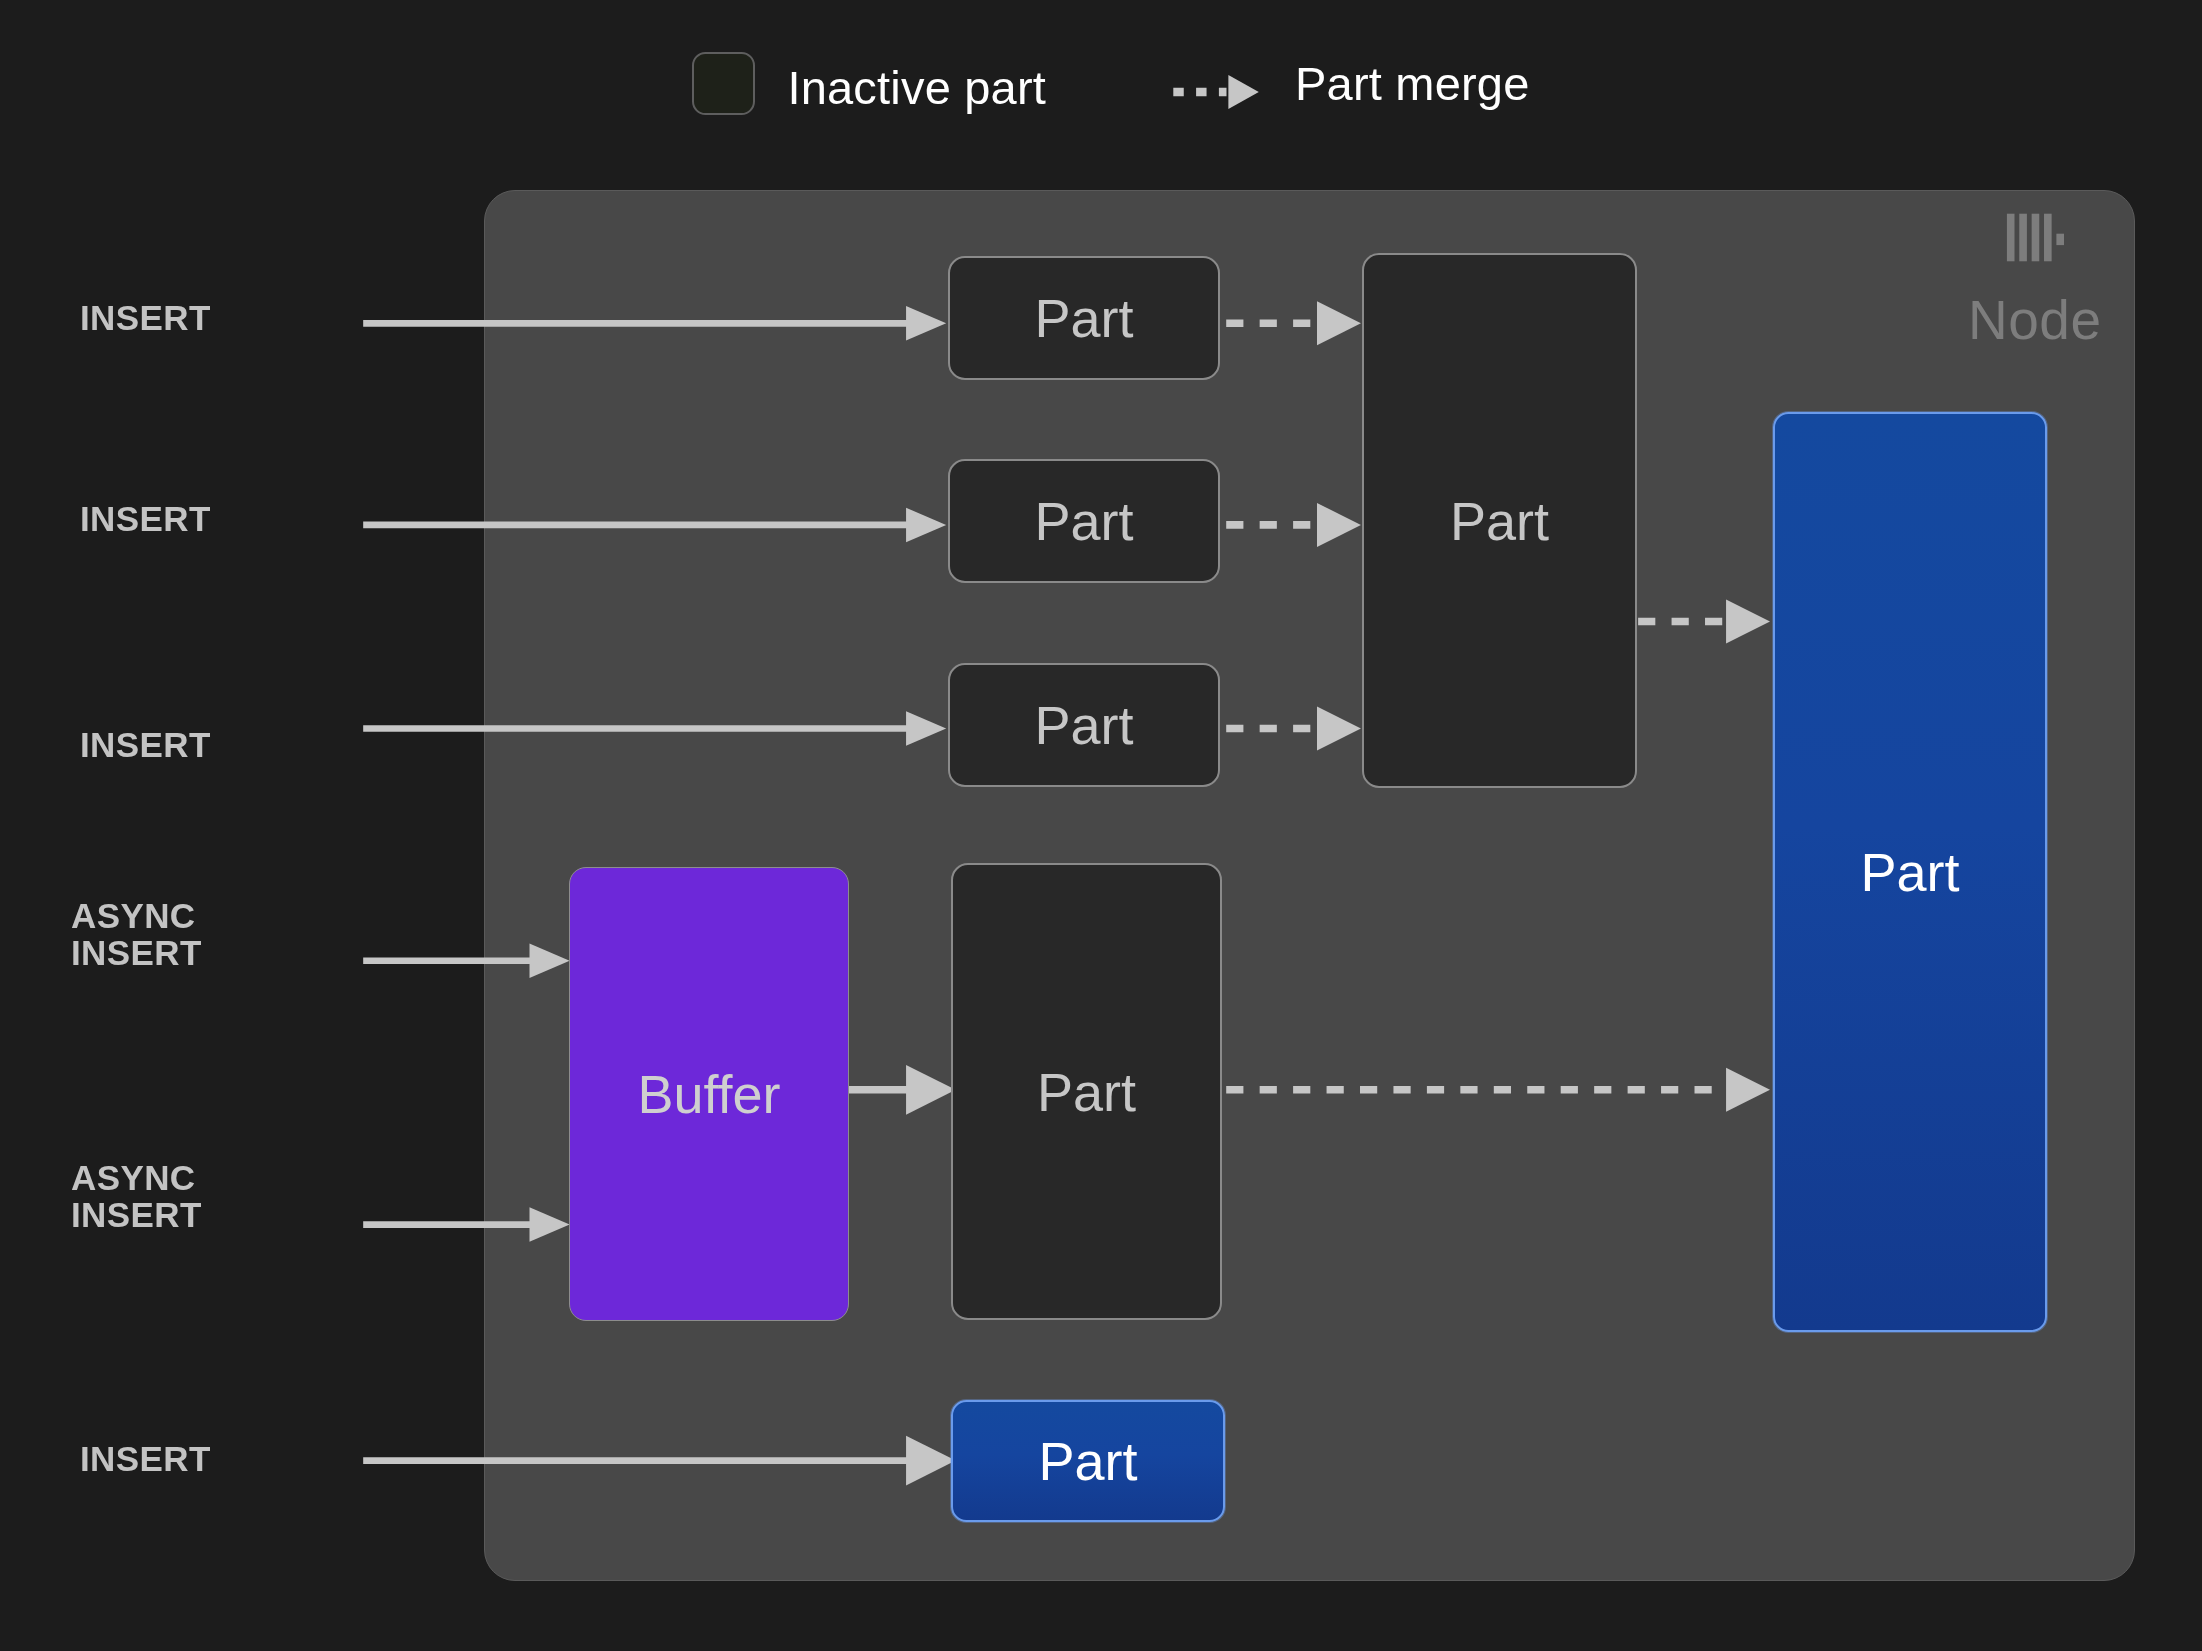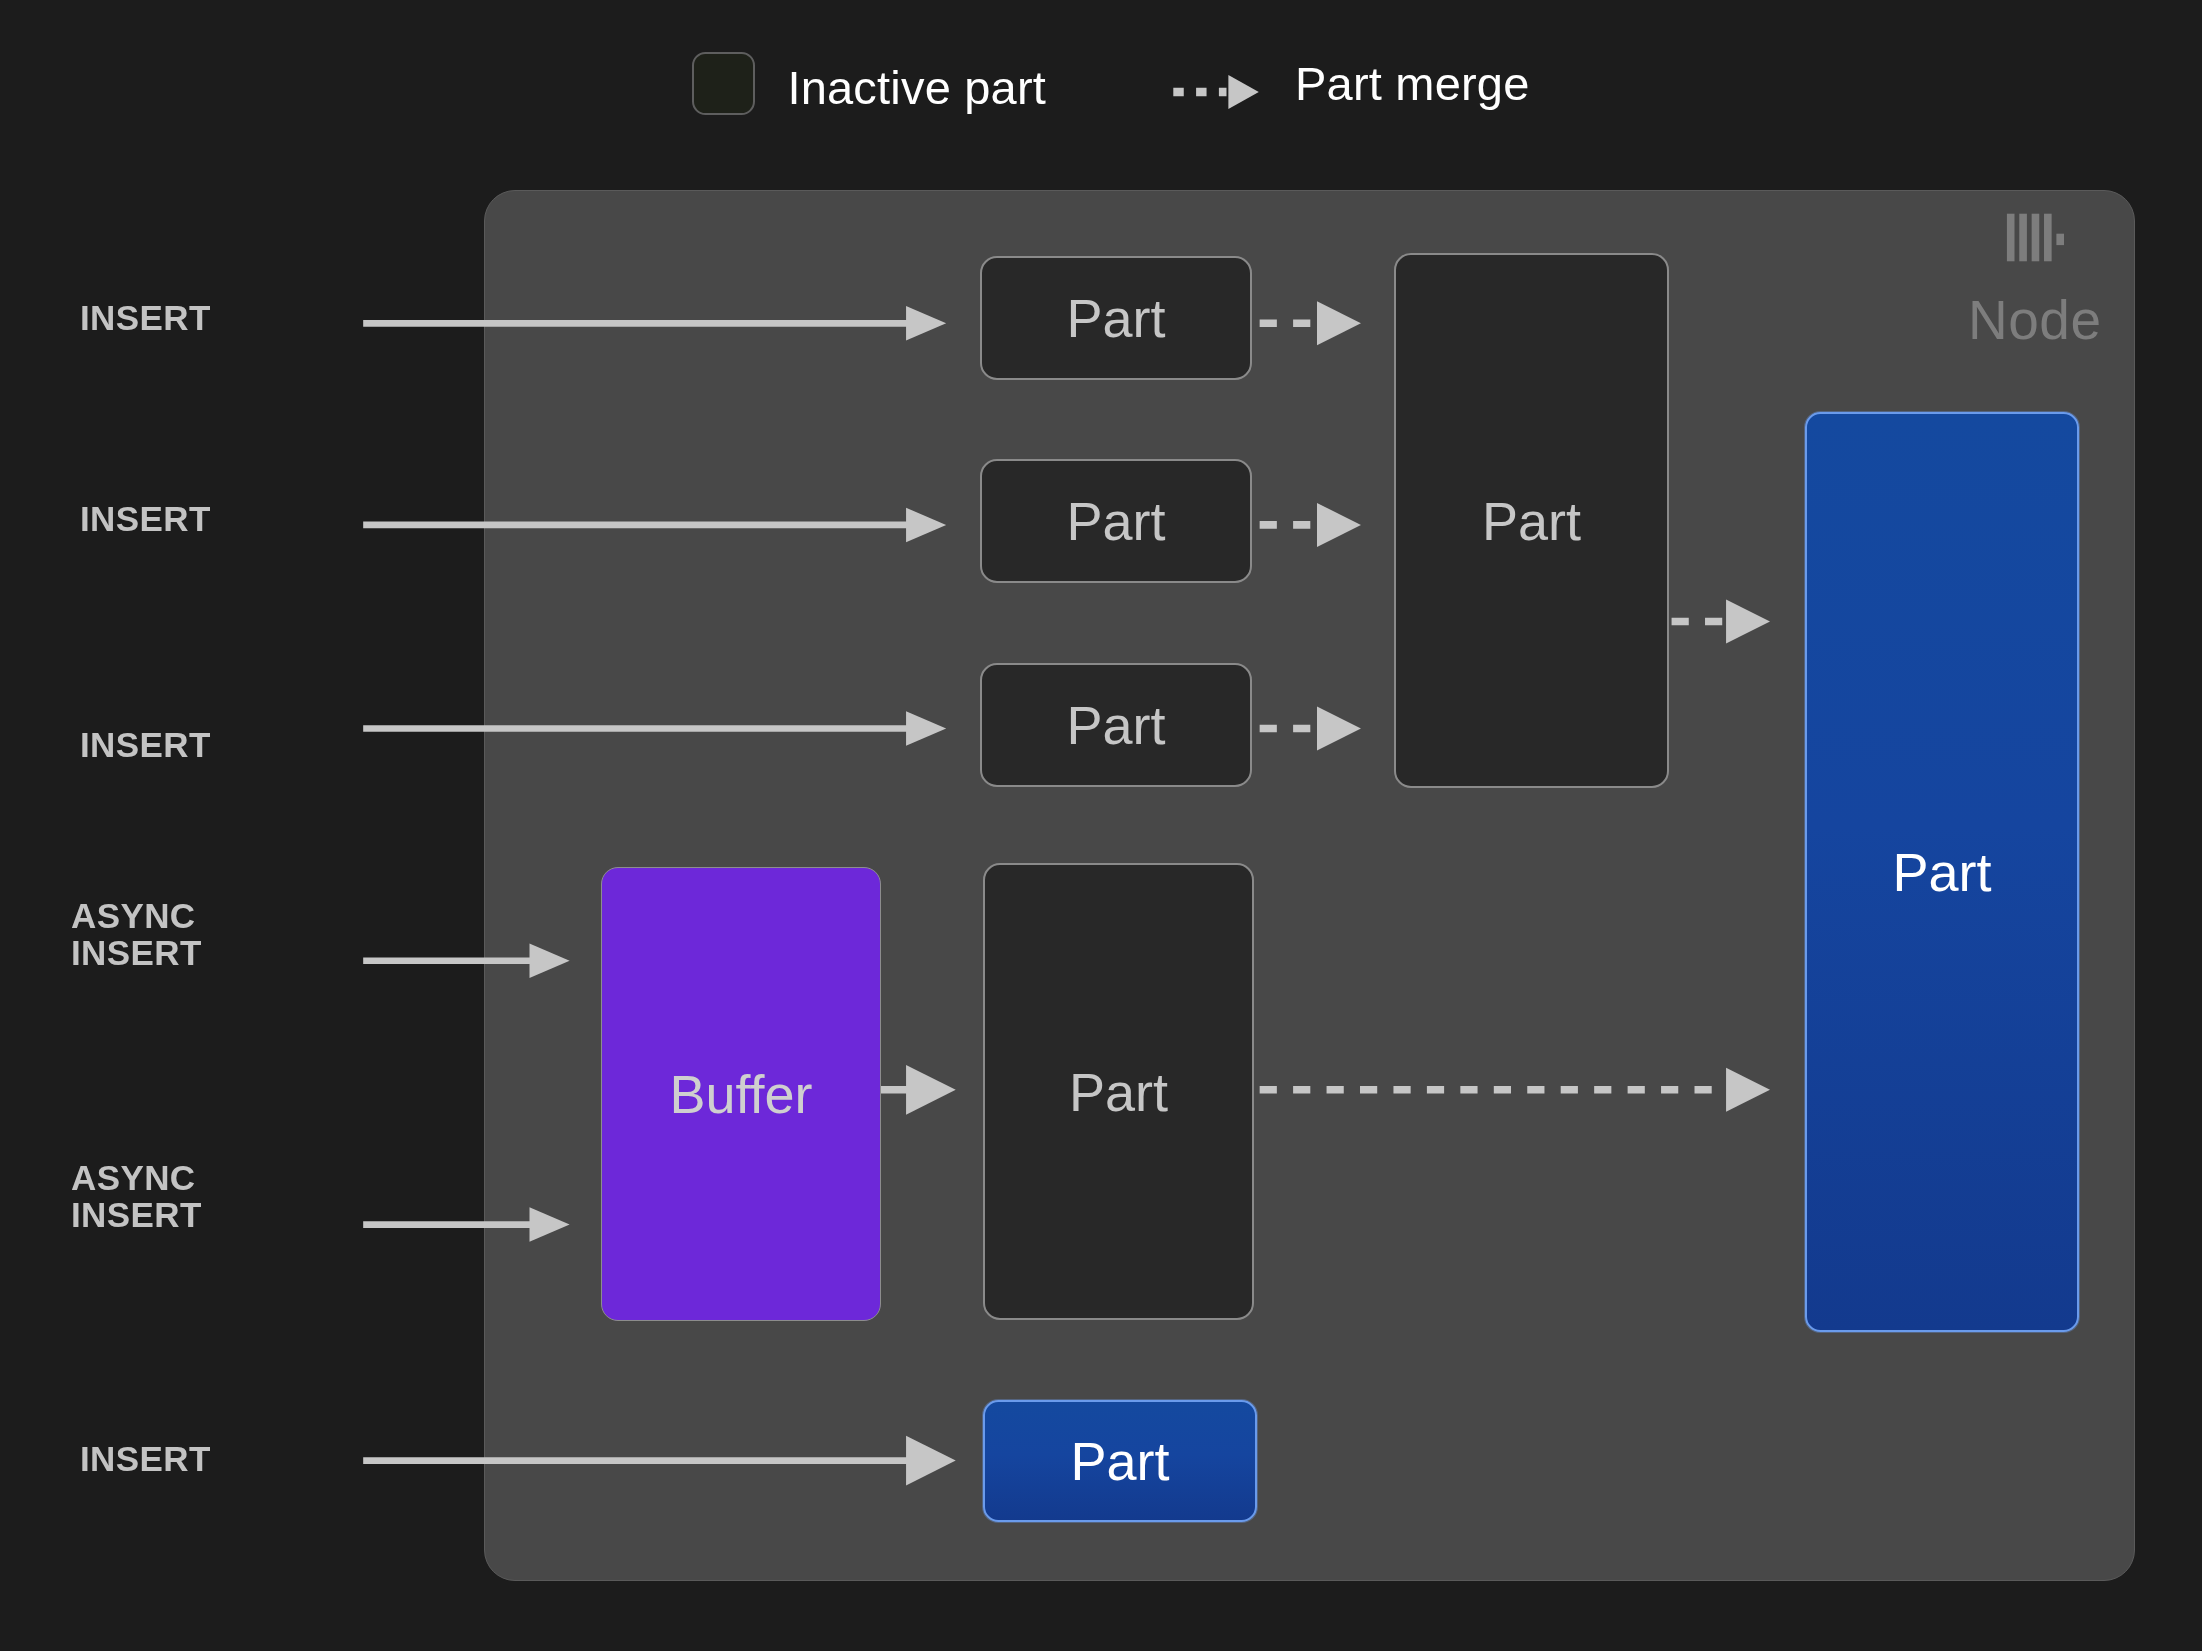--- a/index.html
+++ b/index.html
@@ -91,21 +91,20 @@
   }
 
   
   .box {
     position: absolute;
     box-sizing: border-box;
     display: flex;
     align-items: center;
     justify-content: center;
     border-radius: 17px;
-    margin-left: 32px;
   }
   .box-label {
     font-size: 54px;
     line-height: 1;
   }
   .box.inactive {
     background: #282828;
     border: 2.9px solid #8a8a8a;
     color: #c6c6c6;
   }

